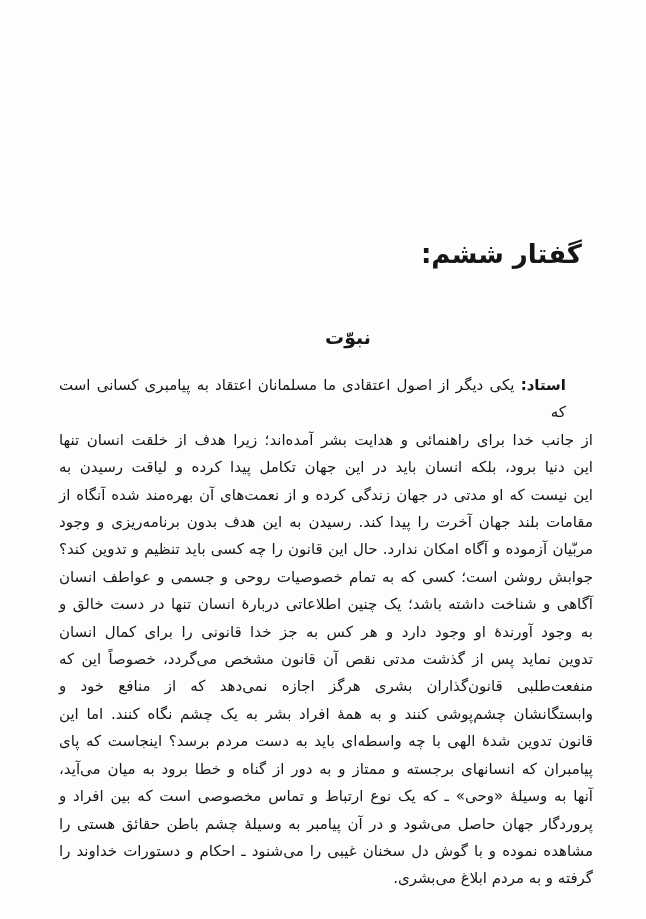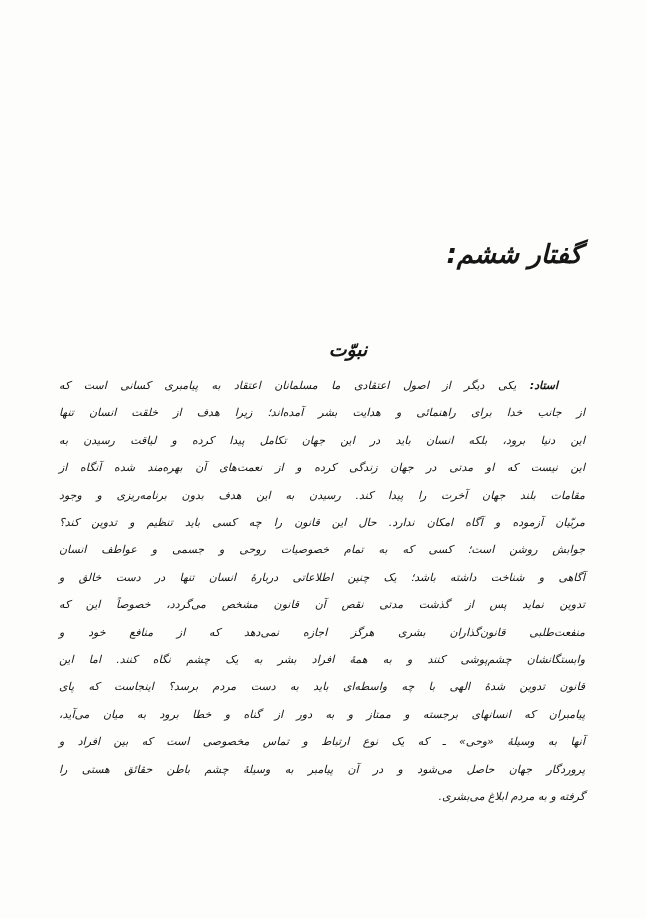--- a/index.html
+++ b/index.html
@@ -9,47 +9,45 @@
   }
   .page {
     position: relative;
     width: 646px;
     height: 919px;
     background: #fdfdfc;
     color: #161616;
     font-family: "DejaVu Sans", sans-serif;
     direction: rtl;
     overflow: hidden;
-    font-style: italic;
   }
   .chapter-heading {
     position: absolute;
     top: 239px;
     right: 64px;
     font-size: 26px;
     font-weight: 700;
     letter-spacing: 0.5px;
     white-space: nowrap;
   }
   .section-title {
     position: absolute;
     top: 326px;
     left: 50px;
     right: 0;
     text-align: center;
     font-size: 19px;
     font-weight: 700;
-    margin-top: 12px;
   }
   .body-paragraph {
     position: absolute;
     top: 372px;
-    right: 61px;
+    right: 53px;
     left: 59px;
-    font-size: 11px;
+    font-size: 15px;
     line-height: 27.4px;
   }
   .line {
     text-align: justify;
     text-align-last: justify;
   }
   .line.final {
     text-align-last: right;
   }
   .first-line {
@@ -73,23 +71,25 @@
   <div class="body-paragraph">
     <div class="first-line"><span class="lead">استاد:</span> <span>یکی دیگر از اصول اعتقادی ما مسلمانان اعتقاد به پیامبری کسانی است که</span></div>
 
   <div class="line">از جانب خدا برای راهنمائی و هدایت بشر آمده‌اند؛ زیرا هدف از خلقت انسان تنها</div>
       <div class="line">این دنیا برود، بلکه انسان باید در این جهان تکامل پیدا کرده و لیاقت رسیدن به</div>
       <div class="line">این نیست که او مدتی در جهان زندگی کرده و از نعمت‌های آن بهره‌مند شده آنگاه از</div>
       <div class="line">مقامات بلند جهان آخرت را پیدا کند. رسیدن به این هدف بدون برنامه‌ریزی و وجود</div>
       <div class="line">مربّیان آزموده و آگاه امکان ندارد. حال این قانون را چه کسی باید تنظیم و تدوین کند؟</div>
       <div class="line">جوابش روشن است؛ کسی که به تمام خصوصیات روحی و جسمی و عواطف انسان</div>
       <div class="line">آگاهی و شناخت داشته باشد؛ یک چنین اطلاعاتی دربارهٔ انسان تنها در دست خالق و</div>
+      <div class="line">به وجود آورندهٔ او وجود دارد و هر کس به جز خدا قانونی را برای کمال انسان</div>
       <div class="line">تدوین نماید پس از گذشت مدتی نقص آن قانون مشخص می‌گردد، خصوصاً این که</div>
       <div class="line">منفعت‌طلبی قانون‌گذاران بشری هرگز اجازه نمی‌دهد که از منافع خود و</div>
       <div class="line">وابستگانشان چشم‌پوشی کنند و به همهٔ افراد بشر به یک چشم نگاه کنند. اما این</div>
       <div class="line">قانون تدوین شدهٔ الهی با چه واسطه‌ای باید به دست مردم برسد؟ اینجاست که پای</div>
       <div class="line">پیامبران که انسانهای برجسته و ممتاز و به دور از گناه و خطا برود به میان می‌آید،</div>
       <div class="line">آنها به وسیلهٔ «وحی» ـ که یک نوع ارتباط و تماس مخصوصی است که بین افراد و</div>
       <div class="line">پروردگار جهان حاصل می‌شود و در آن پیامبر به وسیلهٔ چشم باطن حقائق هستی را</div>
+      <div class="line">مشاهده نموده و با گوش دل سخنان غیبی را می‌شنود ـ احکام و دستورات خداوند را</div>
       <div class="line final">گرفته و به مردم ابلاغ می‌بشری.</div>
     </div>
 
 </div>
 
 </body></html>

